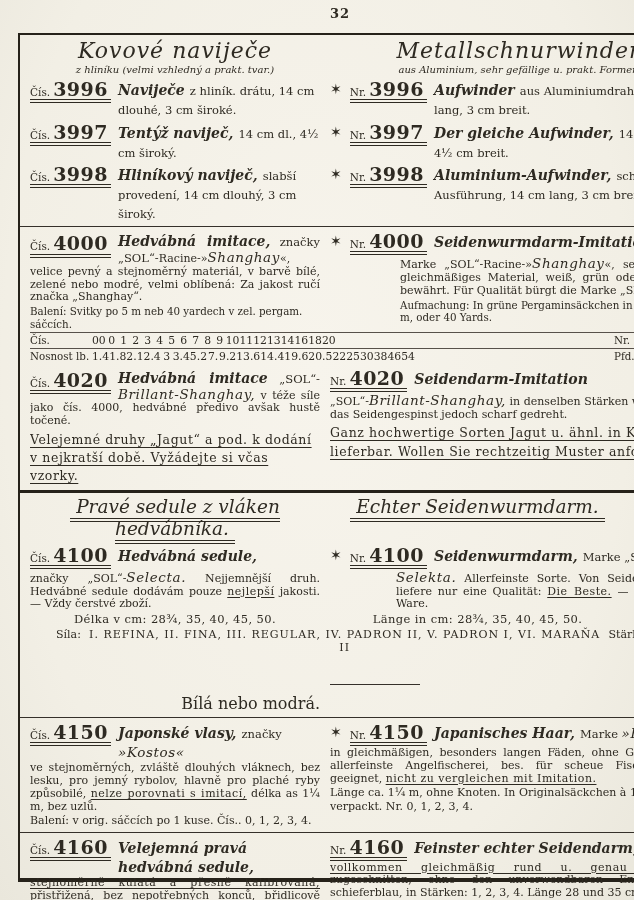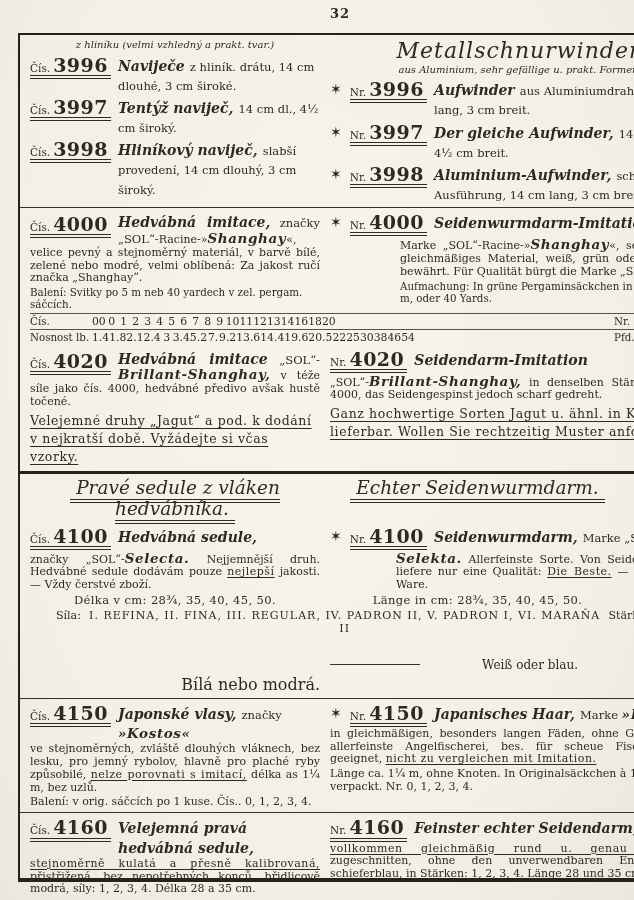--- a/index.html
+++ b/index.html
@@ -28,21 +28,21 @@
   .itext{flex:1;min-width:0;line-height:1.2;}
   .catnum{white-space:nowrap;display:inline-flex;align-items:baseline;gap:3px;
     border-bottom:4px double #2e2a22;padding:0 3px 1px 0;}
   .cn-label{font-size:10.5px;}
   .cn-num{font-size:19px;font-weight:bold;line-height:0.95;letter-spacing:0.5px;}
   .hangnum{float:left;margin:1px 7px 1px 0;}
   .star{font-size:14px;line-height:1.4;margin-right:1px;}
 
   .iname{font-size:14px;font-weight:bold;font-style:italic;}
   .idesc{font-size:11.5px;}
-  .brand{font-size:13.5px;font-weight:bold;font-style:italic;letter-spacing:0.6px;}
+  .brand{font-size:13.5px;font-weight:normal;font-style:italic;letter-spacing:0.6px;}
   .para{font-size:11px;line-height:1.16;text-align:justify;margin:1px 0 0;}
   .block{overflow:hidden;margin:3px 0 0;}
   .und{text-decoration:underline;text-underline-offset:2px;letter-spacing:0.5px;}
   .note{font-size:12.5px;line-height:1.45;letter-spacing:0.6px;margin:3px 0 1px;
     text-decoration:underline;text-underline-offset:3px;}
   .packing{font-size:10.3px;line-height:1.2;margin-top:1px;}
   .ctr{text-align:center;font-size:11.5px;margin-top:1px;letter-spacing:0.4px;}
   .de-ctr{padding-right:82px;}
   .ind{margin-left:70px;}
 
@@ -67,20 +67,21 @@
 </head>
 <body>
 
 <div class="pageno">32</div>
 
 <div class="frame">
 
   <section>
     <div class="cols">
       <div class="col">
+        <div class="sec-title">Kovové naviječe</div>
         <div class="sec-sub">z hliníku (velmi vzhledný a prakt. tvar.)</div>
 
         <div class="item">
           <span class="catnum">
               <span class="cn-label">Čís.</span>
               <span class="cn-num">3996</span>
             </span>
           <span class="itext"><span class="iname">Naviječe</span> <span class="idesc">z hliník. drátu, 14 cm dlouhé, 3 cm široké.</span></span>
         </div>
         <div class="item">
@@ -273,21 +274,20 @@
     </div>
 
     <div class="sila">
       <span>Síla:</span>
       <span class="list">I. REFINA,  II. FINA,  III. REGULAR,  IV. PADRON II,  V. PADRON I,  VI. MARAŇA II</span>
       <span>Stärken.</span>
     </div>
     <div class="colors">
       <span class="c1">Bílá nebo modrá.</span>
       <span class="mid"></span>
-      <span class="c2">Weiß oder blau.</span>
     </div>
 
     <hr class="rule">
 
     <div class="cols">
       <div class="col block">
         <div class="item" style="margin-top:0;">
           <span class="catnum">
               <span class="cn-label">Čís.</span>
               <span class="cn-num">4150</span>

